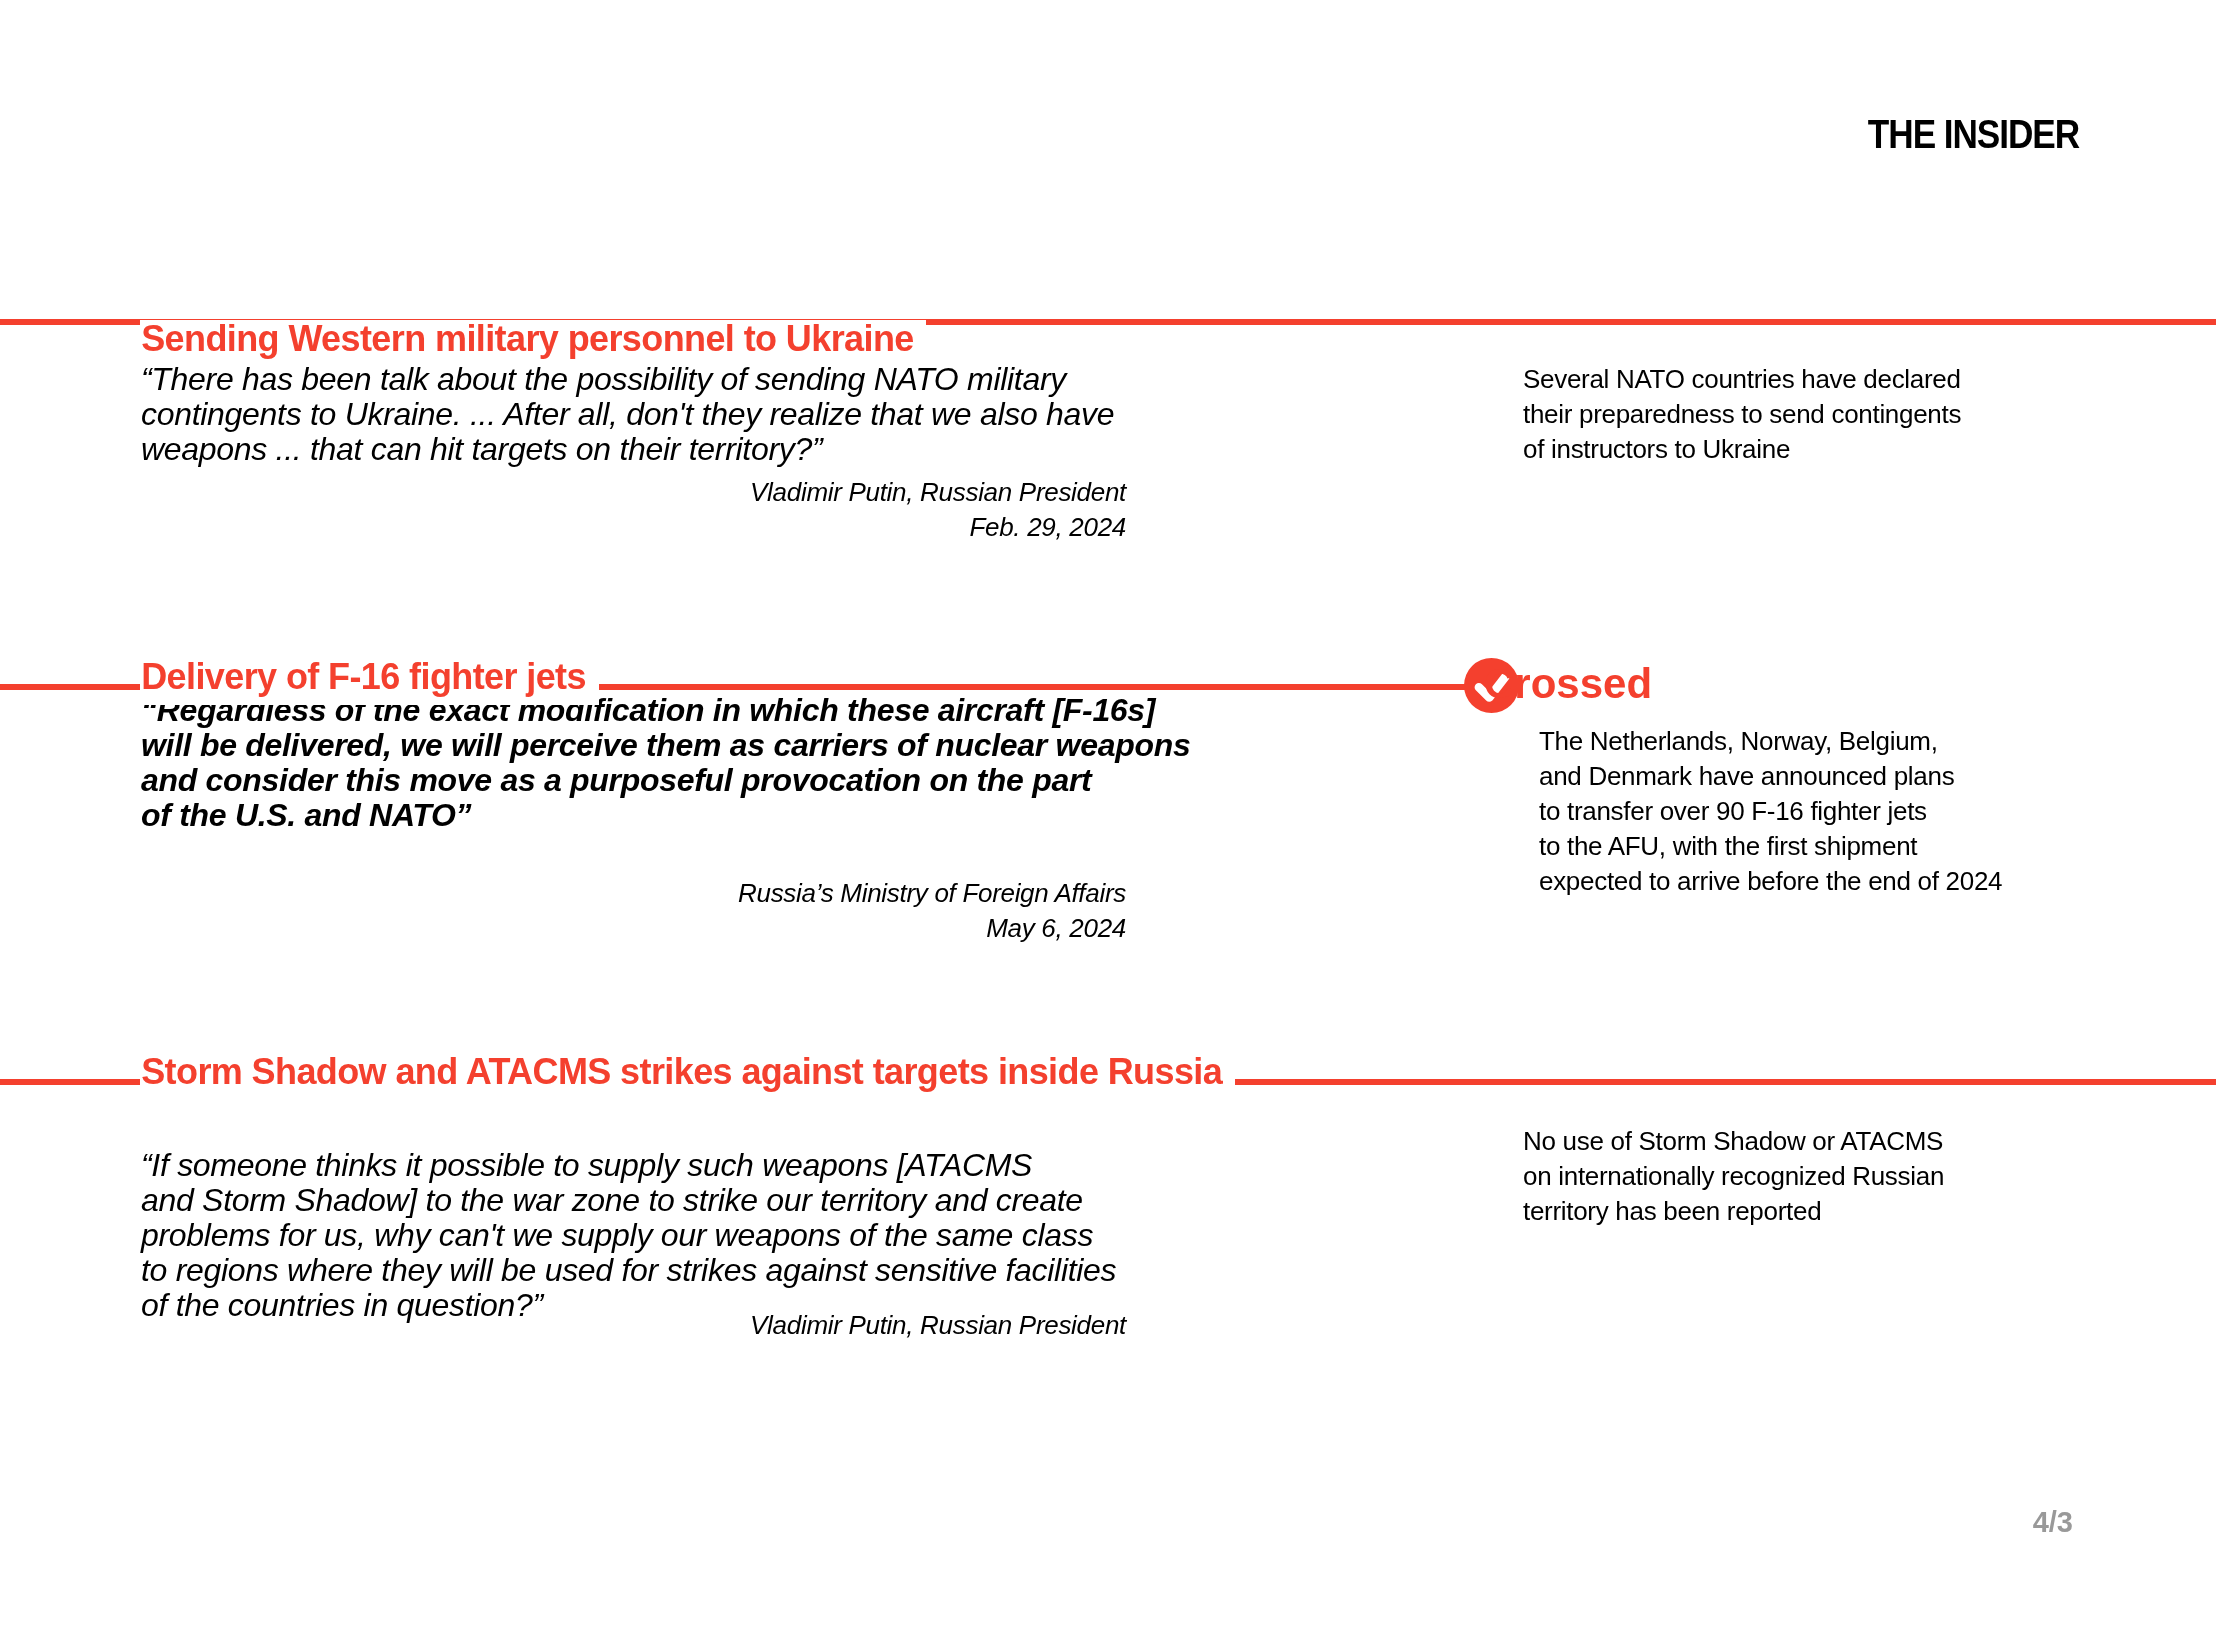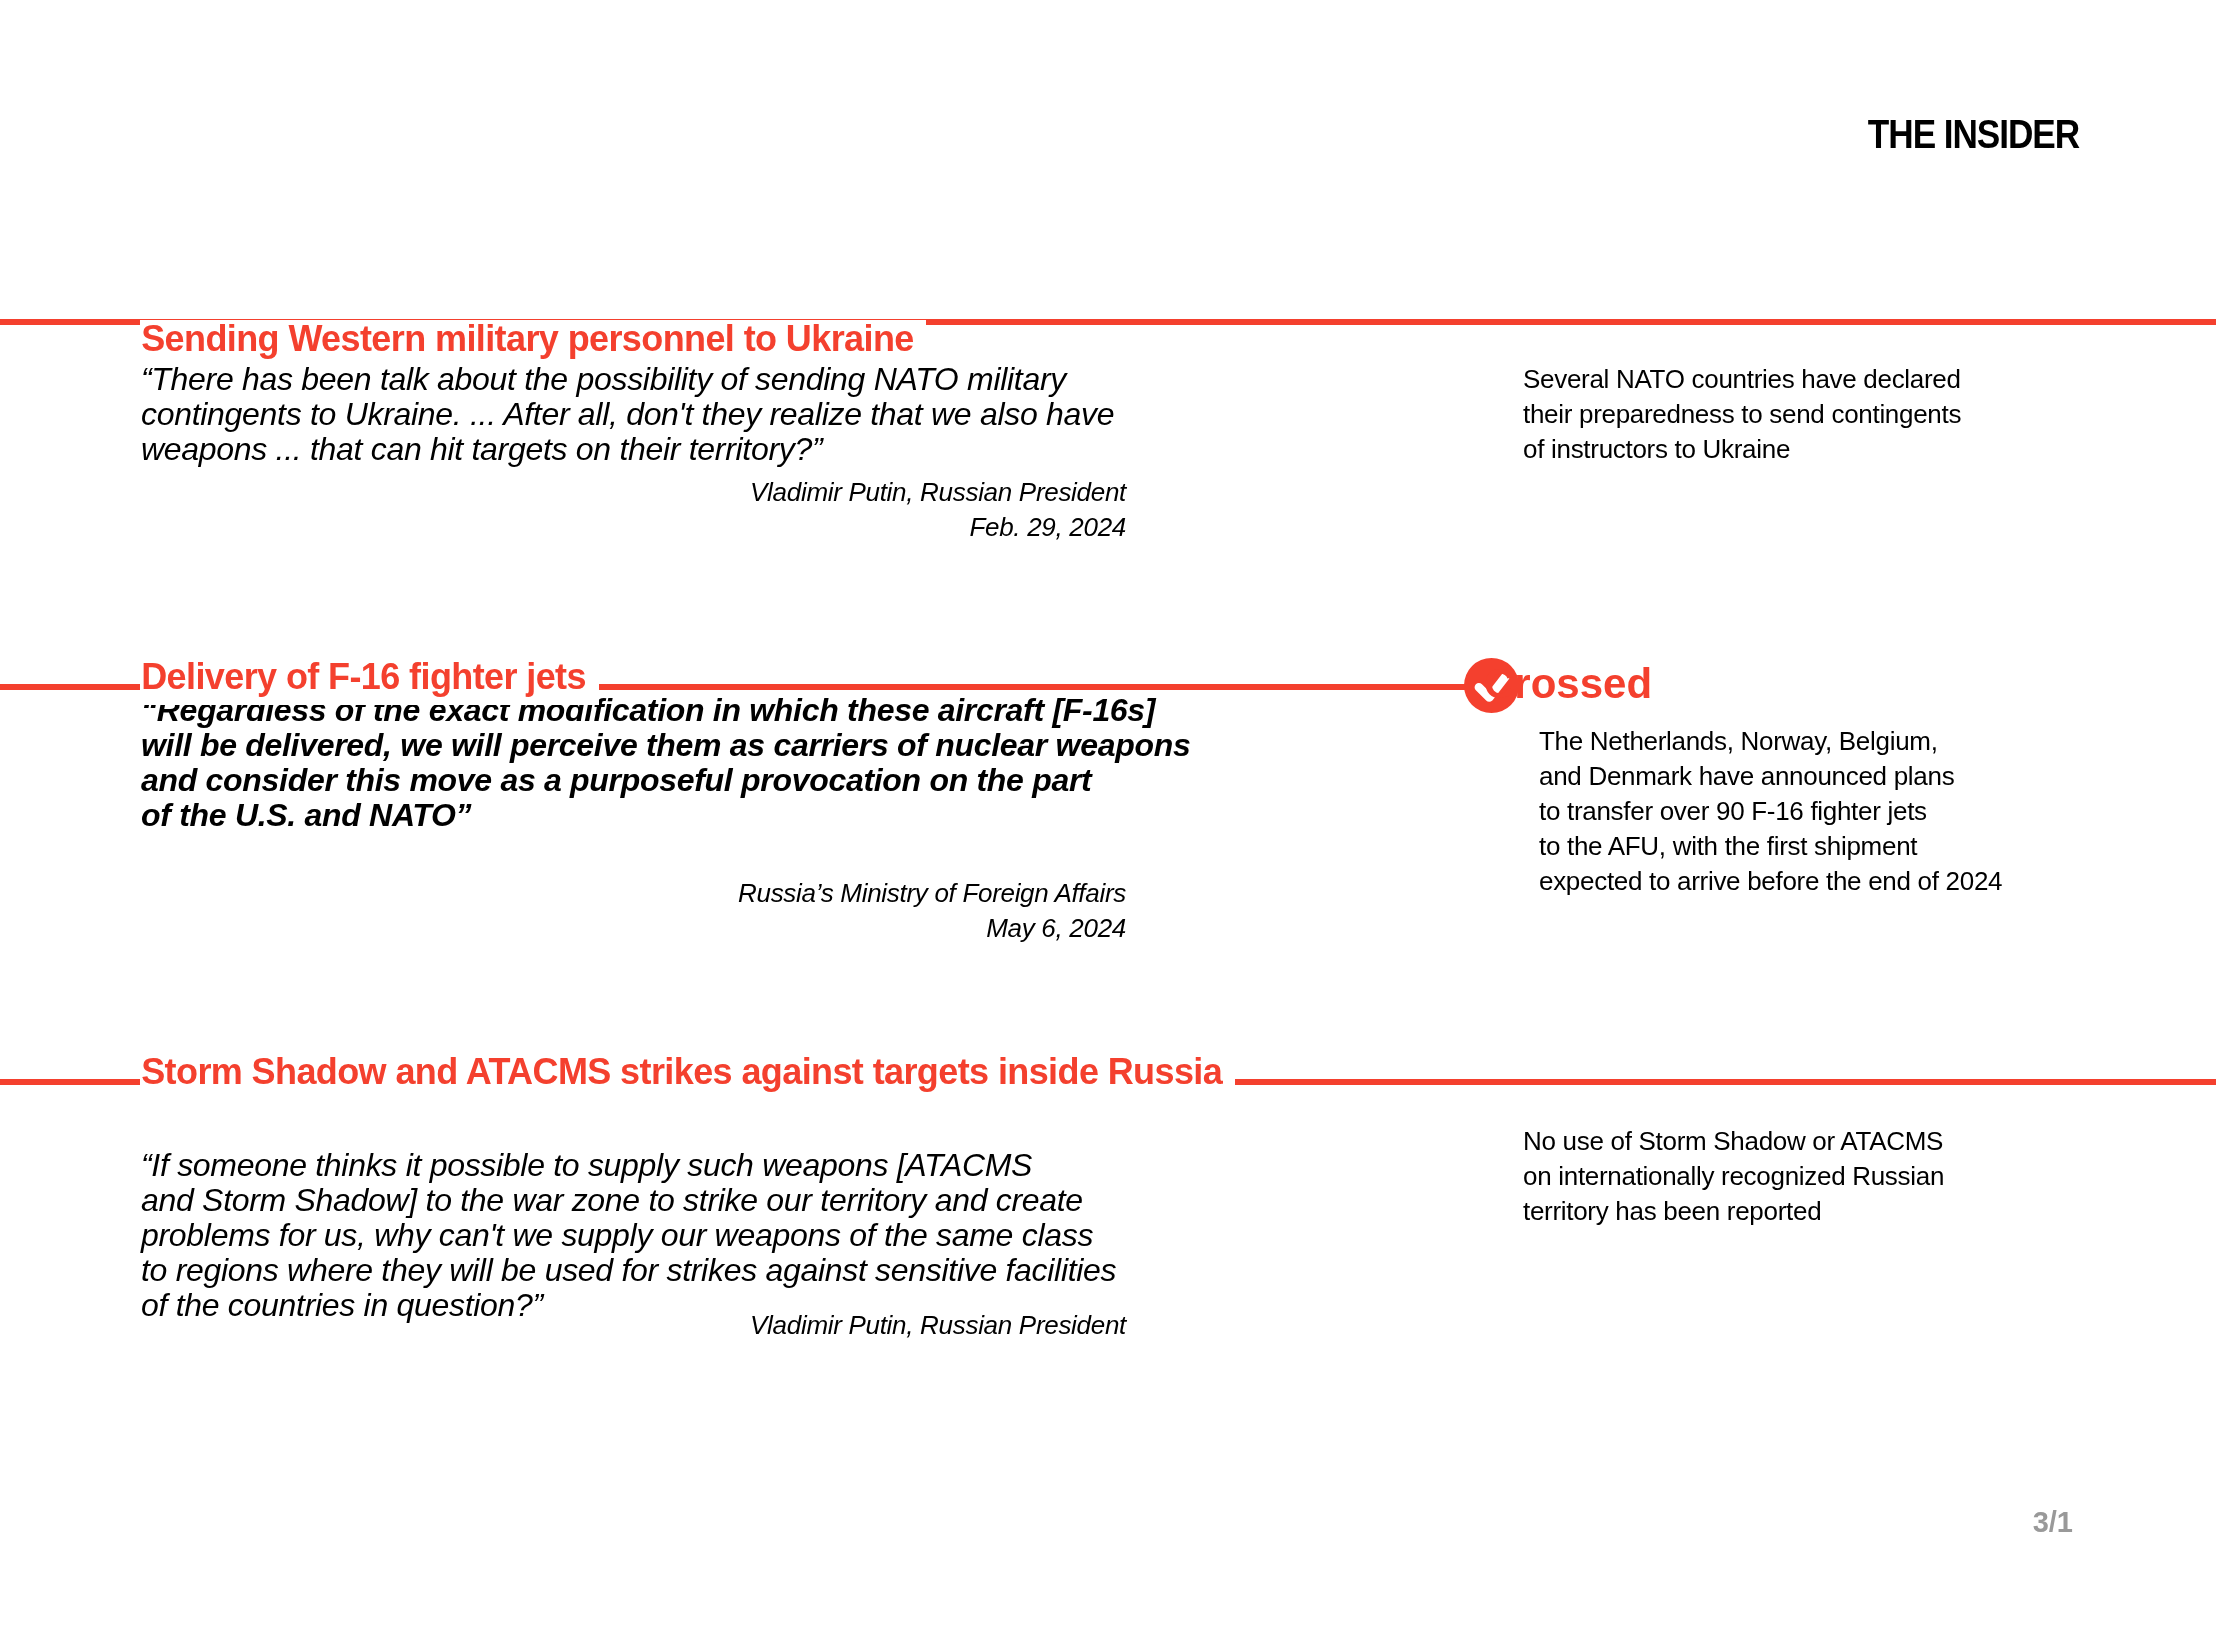--- a/index.html
+++ b/index.html
@@ -130,14 +130,14 @@
 problems for us, why can't we supply our weapons of the same class
 to regions where they will be used for strikes against sensitive facilities
 of the countries in question?”</div>
 <div class="attr attr-3">
   <span>Vladimir Putin, Russian President</span>
 </div>
 <div class="fact fact-3">No use of Storm Shadow or ATACMS
 on internationally recognized Russian
 territory has been reported</div>
 
-<div class="page-number">3/1</div>
+<div class="page-number">4/3</div>
 
 
 </body></html>

